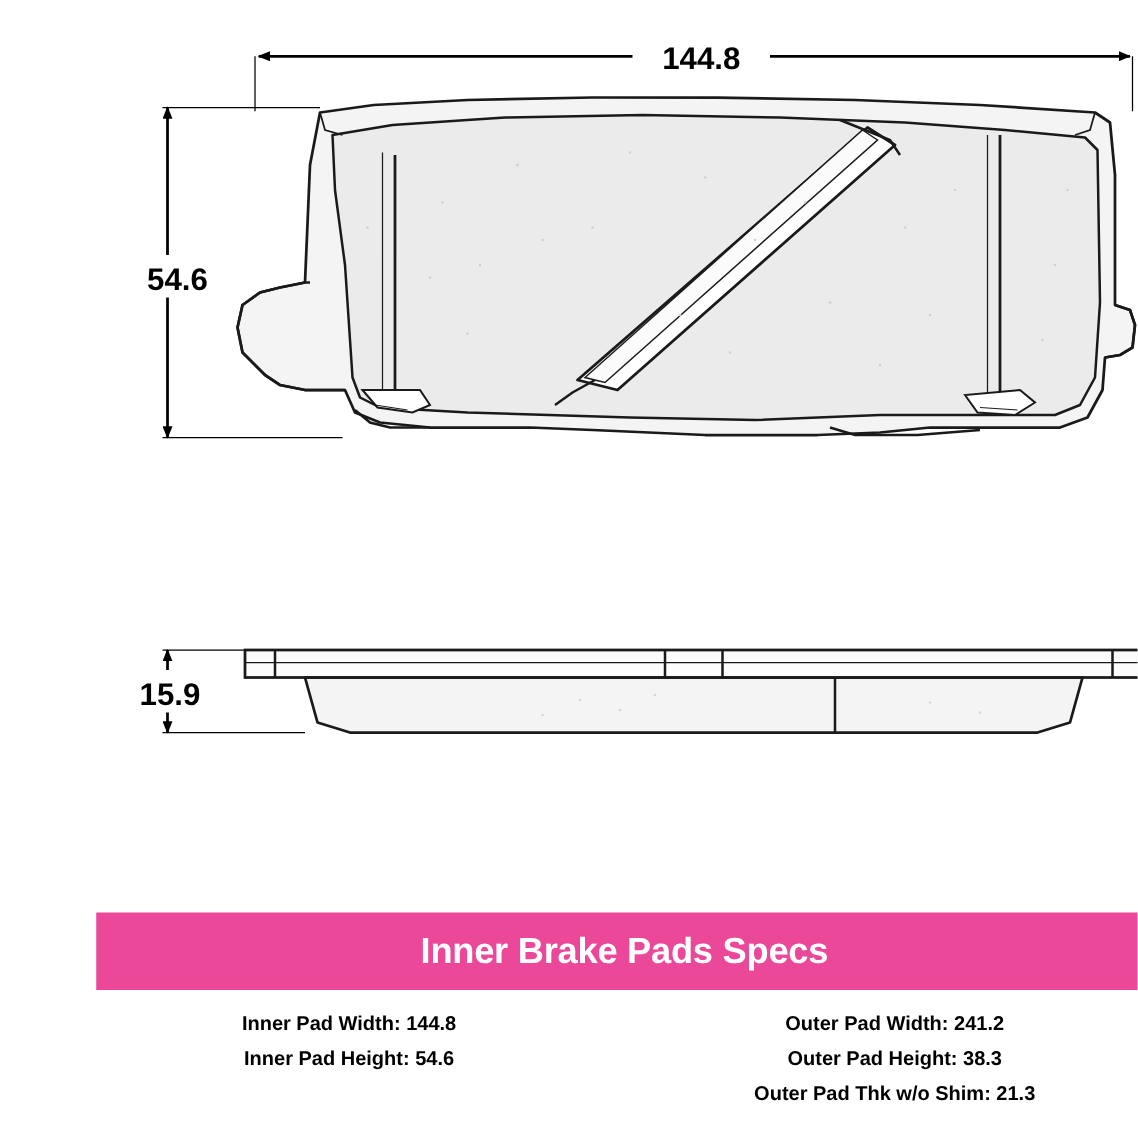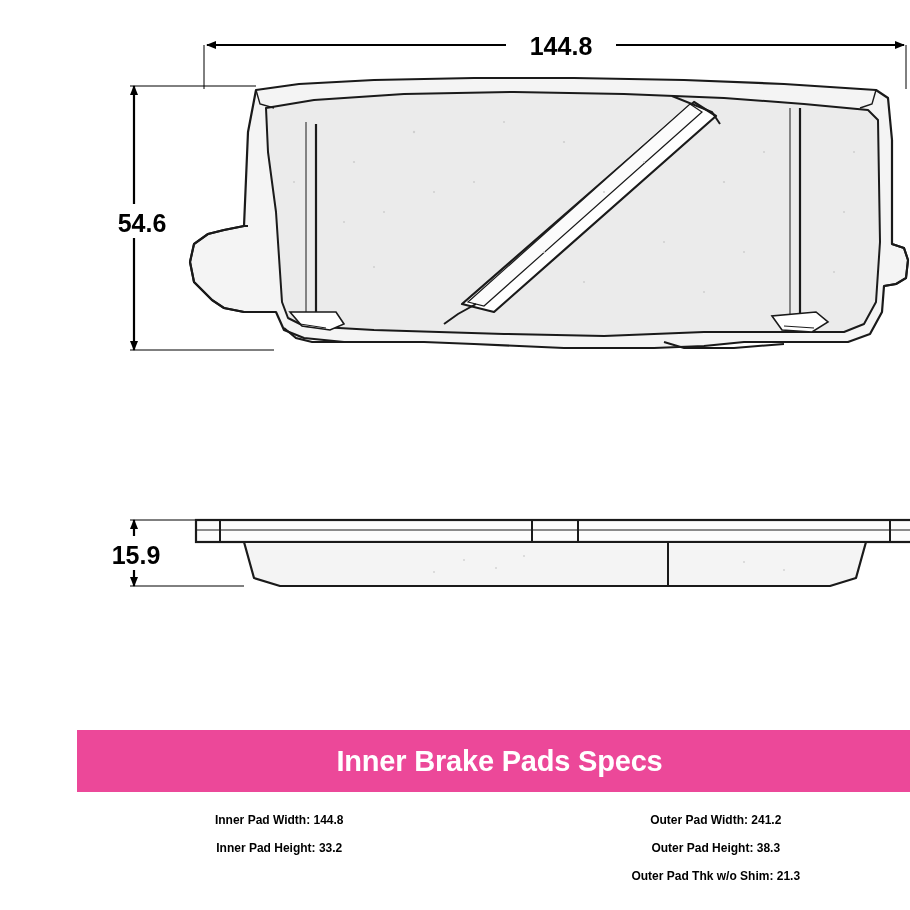--- a/index.html
+++ b/index.html
@@ -55,21 +55,21 @@
   }
   .specs-body {
     display: flex;
     margin-top: 14px;
   }
   .specs-body .col {
     flex: 1 1 50%;
     text-align: center;
   }
   .spec-line {
-    font-size: 12px;
+    font-size: 16px;
     font-weight: bold;
     color: #000000;
     line-height: 28px;
     font-family: "Liberation Sans", sans-serif;
     white-space: nowrap;
   }
   .specs-body .col.left .spec-line {
     padding-right: 18px;
   }
   .specs-body .col.right .spec-line {
@@ -216,21 +216,21 @@
     </g>
   </svg>
 
   <div class="specs-wrap">
     <div class="specs-header">
       <div class="col">Inner Brake Pads Specs</div>
     </div>
     <div class="specs-body">
       <div class="col left">
         <div class="spec-line">Inner Pad Width: 144.8</div>
-        <div class="spec-line">Inner Pad Height: 33.2</div>
+        <div class="spec-line">Inner Pad Height: 54.6</div>
       </div>
       <div class="col right">
         <div class="spec-line">Outer Pad Width: 241.2</div>
         <div class="spec-line">Outer Pad Height: 38.3</div>
         <div class="spec-line">Outer Pad Thk w/o Shim: 21.3</div>
       </div>
     </div>
   </div>
 
 </div>

